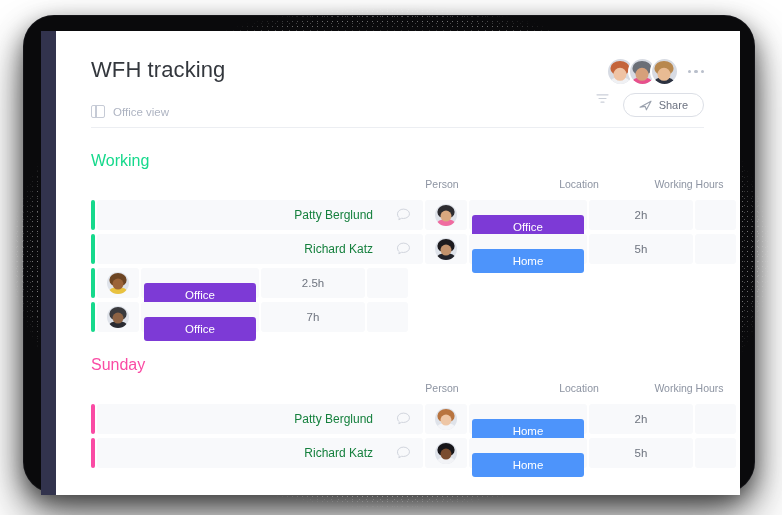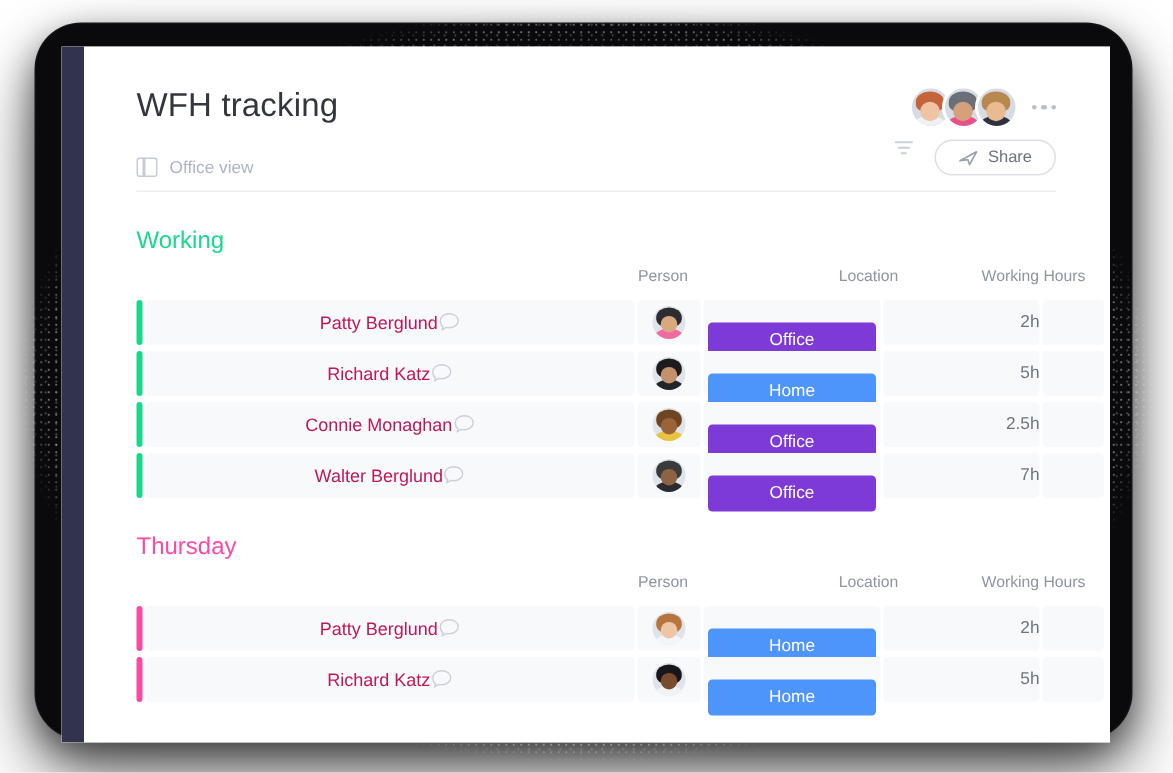--- a/index.html
+++ b/index.html
@@ -231,28 +231,29 @@
     margin-left: 2px;
     display: flex;
     align-items: center;
     flex: none;
     position: relative;
   }
   .cell-name {
     width: 302px;
     padding-left: 12px;
     font-size: 12px;
-    color: #be185d;
-    justify-content: center;
+    color: #15803d;
+    justify-content: flex-end;
     padding-right: 12px;
+    gap: 23px;
   }
   .bubble-icon { width: 15px; height: 14px; opacity: .9; }
   .cell-person { width: 42px; justify-content: center; }
   .cell-location { width: 112px; justify-content: center; padding: 3px; }
-  .cell-hours { width: 104px; justify-content: flex-end; font-size: 11.5px; color: #6e747f; }
+  .cell-hours { width: 104px; justify-content: center; font-size: 11.5px; color: #6e747f; }
   .cell-extra { width: 41px; }
 
   .chip {
     width: 100%;
     height: 100%;
     border-radius: 3px;
     display: flex;
     align-items: center;
     justify-content: center;
     color: #ffffff;
@@ -401,67 +402,55 @@
               <div class="cell cell-location">
                 <span class="chip" style="background:#4d94fb">Home</span>
               </div>
               <div class="cell cell-hours">
                 <span>5h</span>
               </div>
               <div class="cell cell-extra"></div>
             </div>
             <div class="grid-row">
               <span class="accent-bar" style="background:#16d98c"></span>
-              <div class="cell cell-name">
-                <span>Connie Monaghan</span>
-                <svg class="bubble-icon" viewBox="0 0 16 15">
-                  <path d="M8 1.2c3.6 0 6.4 2.2 6.4 5s-2.8 5-6.4 5c-.7 0-1.4-.08-2-.23L3 12.6l.5-2.1C2.2 9.6 1.6 8.4 1.6 6.2c0-2.8 2.8-5 6.4-5z" fill="none" stroke="#c8ccd6" stroke-width="1"></path>
-                </svg>
-              </div>
               <div class="cell cell-person">
                 <span class="row-avatar">
                   <span class="body" style="background:#e9c23f"></span>
                   <span class="hair" style="background:#6d4523"></span>
                   <span class="skin" style="background:#9b6338"></span>
                 </span>
               </div>
               <div class="cell cell-location">
                 <span class="chip" style="background:#7d3ad6">Office</span>
               </div>
               <div class="cell cell-hours">
                 <span>2.5h</span>
               </div>
               <div class="cell cell-extra"></div>
             </div>
             <div class="grid-row">
               <span class="accent-bar" style="background:#16d98c"></span>
-              <div class="cell cell-name">
-                <span>Walter Berglund</span>
-                <svg class="bubble-icon" viewBox="0 0 16 15">
-                  <path d="M8 1.2c3.6 0 6.4 2.2 6.4 5s-2.8 5-6.4 5c-.7 0-1.4-.08-2-.23L3 12.6l.5-2.1C2.2 9.6 1.6 8.4 1.6 6.2c0-2.8 2.8-5 6.4-5z" fill="none" stroke="#c8ccd6" stroke-width="1"></path>
-                </svg>
-              </div>
               <div class="cell cell-person">
                 <span class="row-avatar">
                   <span class="body" style="background:#2a2b31"></span>
                   <span class="hair" style="background:#3a3a3d"></span>
                   <span class="skin" style="background:#8d6344"></span>
                 </span>
               </div>
               <div class="cell cell-location">
                 <span class="chip" style="background:#7d3ad6">Office</span>
               </div>
               <div class="cell cell-hours">
                 <span>7h</span>
               </div>
               <div class="cell cell-extra"></div>
             </div>
           </div>
           <div class="group">
-            <div class="group-title" style="color: rgb(250, 75, 164);">Thursday</div>
+            <div class="group-title" style="color: rgb(250, 75, 164);">Sunday</div>
             <div class="col-head-wrap">
               <span class="ch" style="left: 330px; width: 42px; text-align: center;">Person</span>
               <span class="ch" style="left: 432px; width: 112px; text-align: center;">Location</span>
               <span class="ch" style="left: 546px; width: 104px; text-align: center;">Working Hours</span>
             </div>
             <div class="grid-row">
               <span class="accent-bar" style="background:#fa4ba4"></span>
               <div class="cell cell-name">
                 <span>Patty Berglund</span>
                 <svg class="bubble-icon" viewBox="0 0 16 15">

